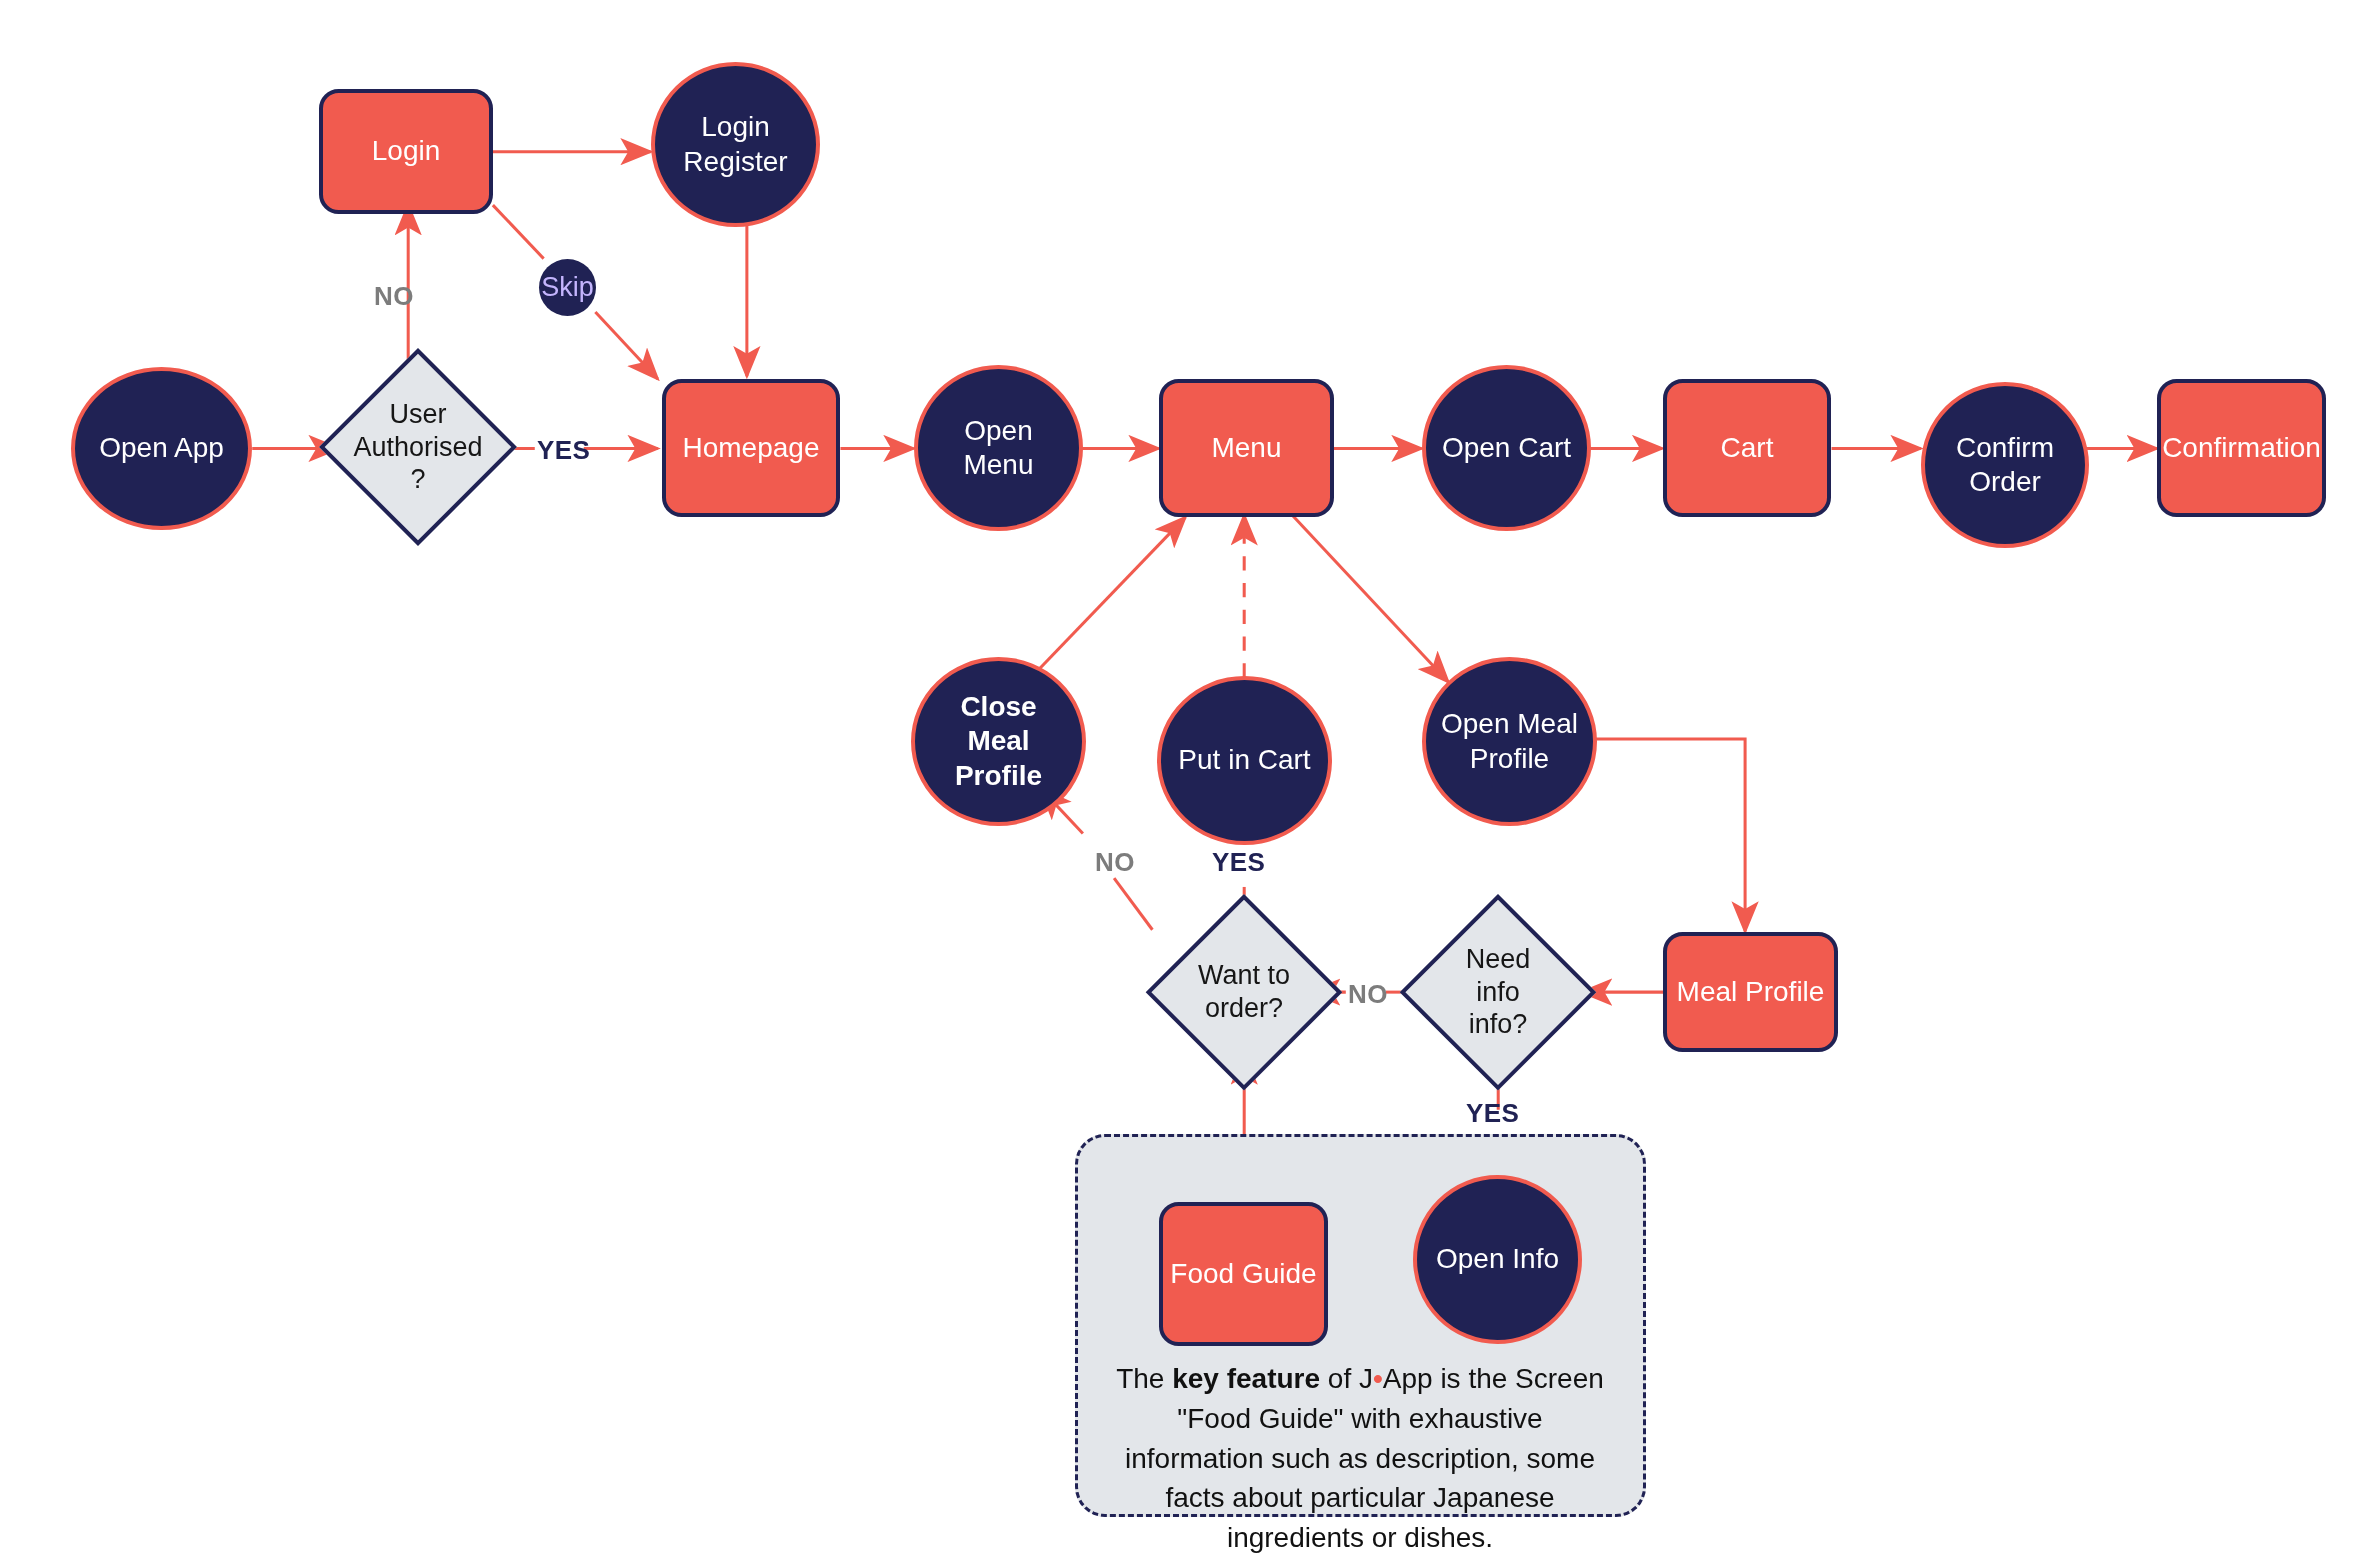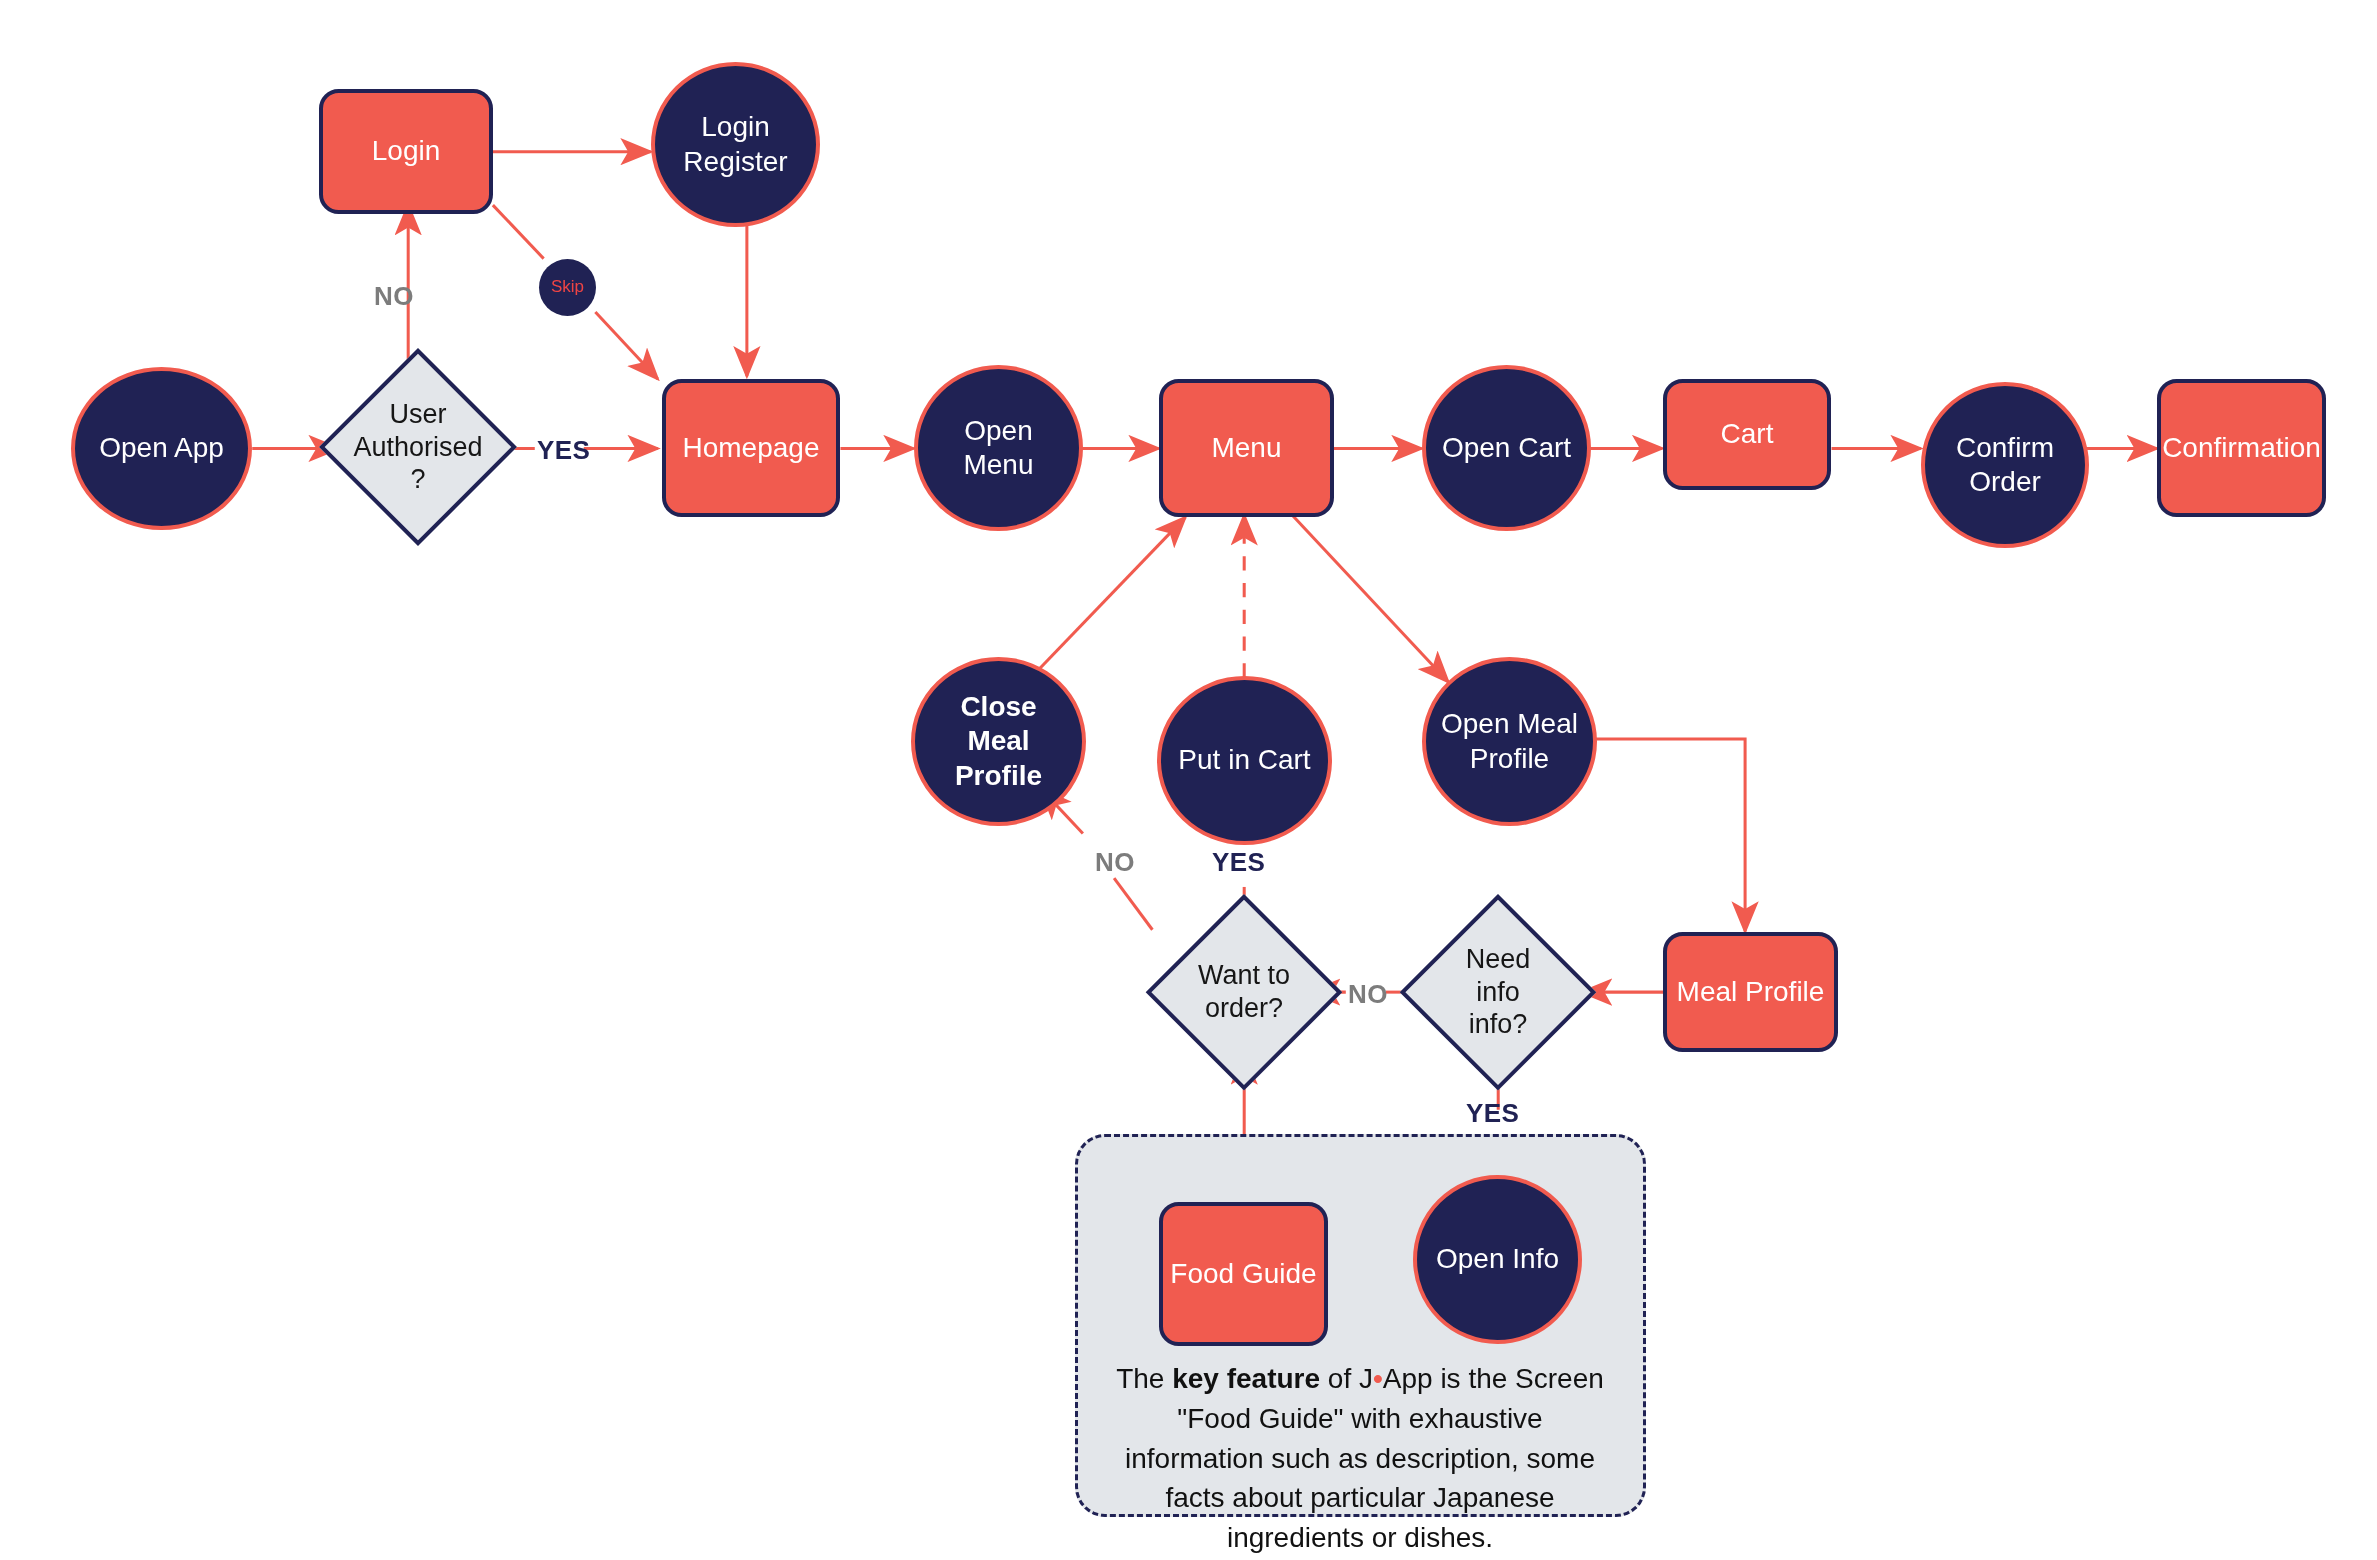--- a/index.html
+++ b/index.html
@@ -70,22 +70,22 @@
   .n-decision .dia-text {
     position: relative;
     z-index: 2;
     width: 88%;
   }
   
   .n-badge {
     background: #202254;
     border: none;
     border-radius: 50%;
-    color: #ef4444;
-    font-size: 17px;
+    color: #c4b5fd;
+    font-size: 27px;
   }
   
   .edge-label {
     position: absolute;
     font-size: 26px;
     font-weight: bold;
     letter-spacing: 0.4px;
     z-index: 6;
     white-space: nowrap;
   }
@@ -221,21 +221,21 @@
   </div>
 
   <div class="node n-screen" style="left:1159px; top:379px; width:175px; height:138px;">
     <span>Menu</span>
   </div>
 
   <div class="node n-action" style="left:1422px; top:365px; width:169px; height:166px;">
     <span>Open Cart</span>
   </div>
 
-  <div class="node n-screen" style="left:1663px; top:379px; width:168px; height:111px;">
+  <div class="node n-screen" style="left:1663px; top:379px; width:168px; height:138px;">
     <span>Cart</span>
   </div>
 
   <div class="node n-action" style="left:1921px; top:382px; width:168px; height:166px;">
     <span>
       <span>Confirm</span><br>
       <span>Order</span>
     </span>
   </div>
 

